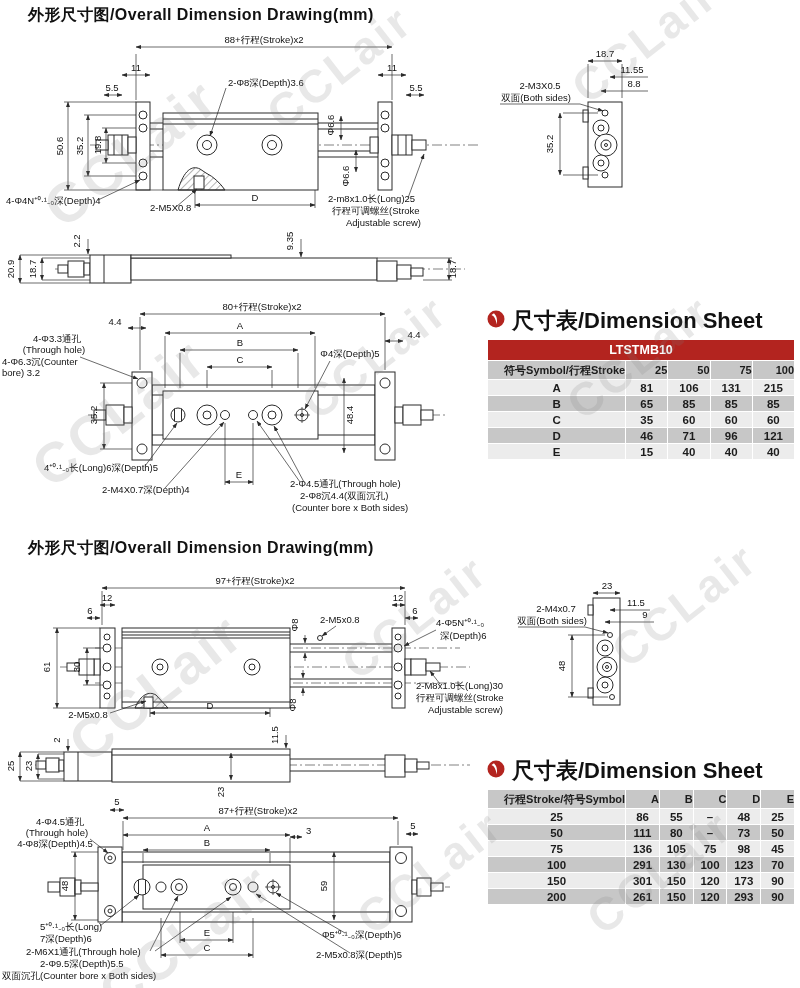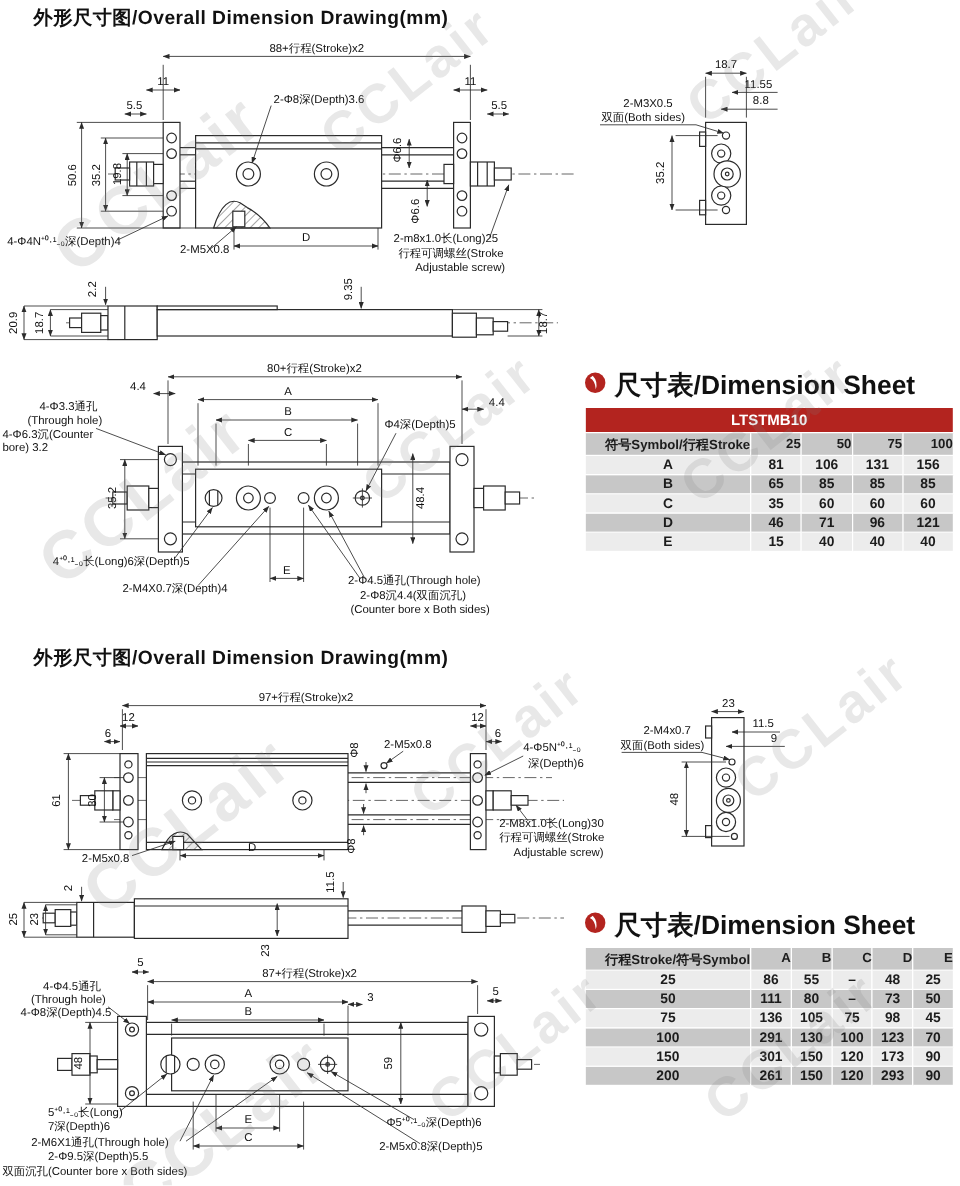--- a/index.html
+++ b/index.html
@@ -325,21 +325,21 @@
             <td>75</td>
             <td>100</td>
           </tr>
       </thead>
       <tbody>
           <tr>
             <td>A</td>
             <td>81</td>
             <td>106</td>
             <td>131</td>
-            <td>156</td>
+            <td>215</td>
           </tr>
           <tr>
             <td>B</td>
             <td>65</td>
             <td>85</td>
             <td>85</td>
             <td>85</td>
           </tr>
           <tr>
             <td>C</td>

